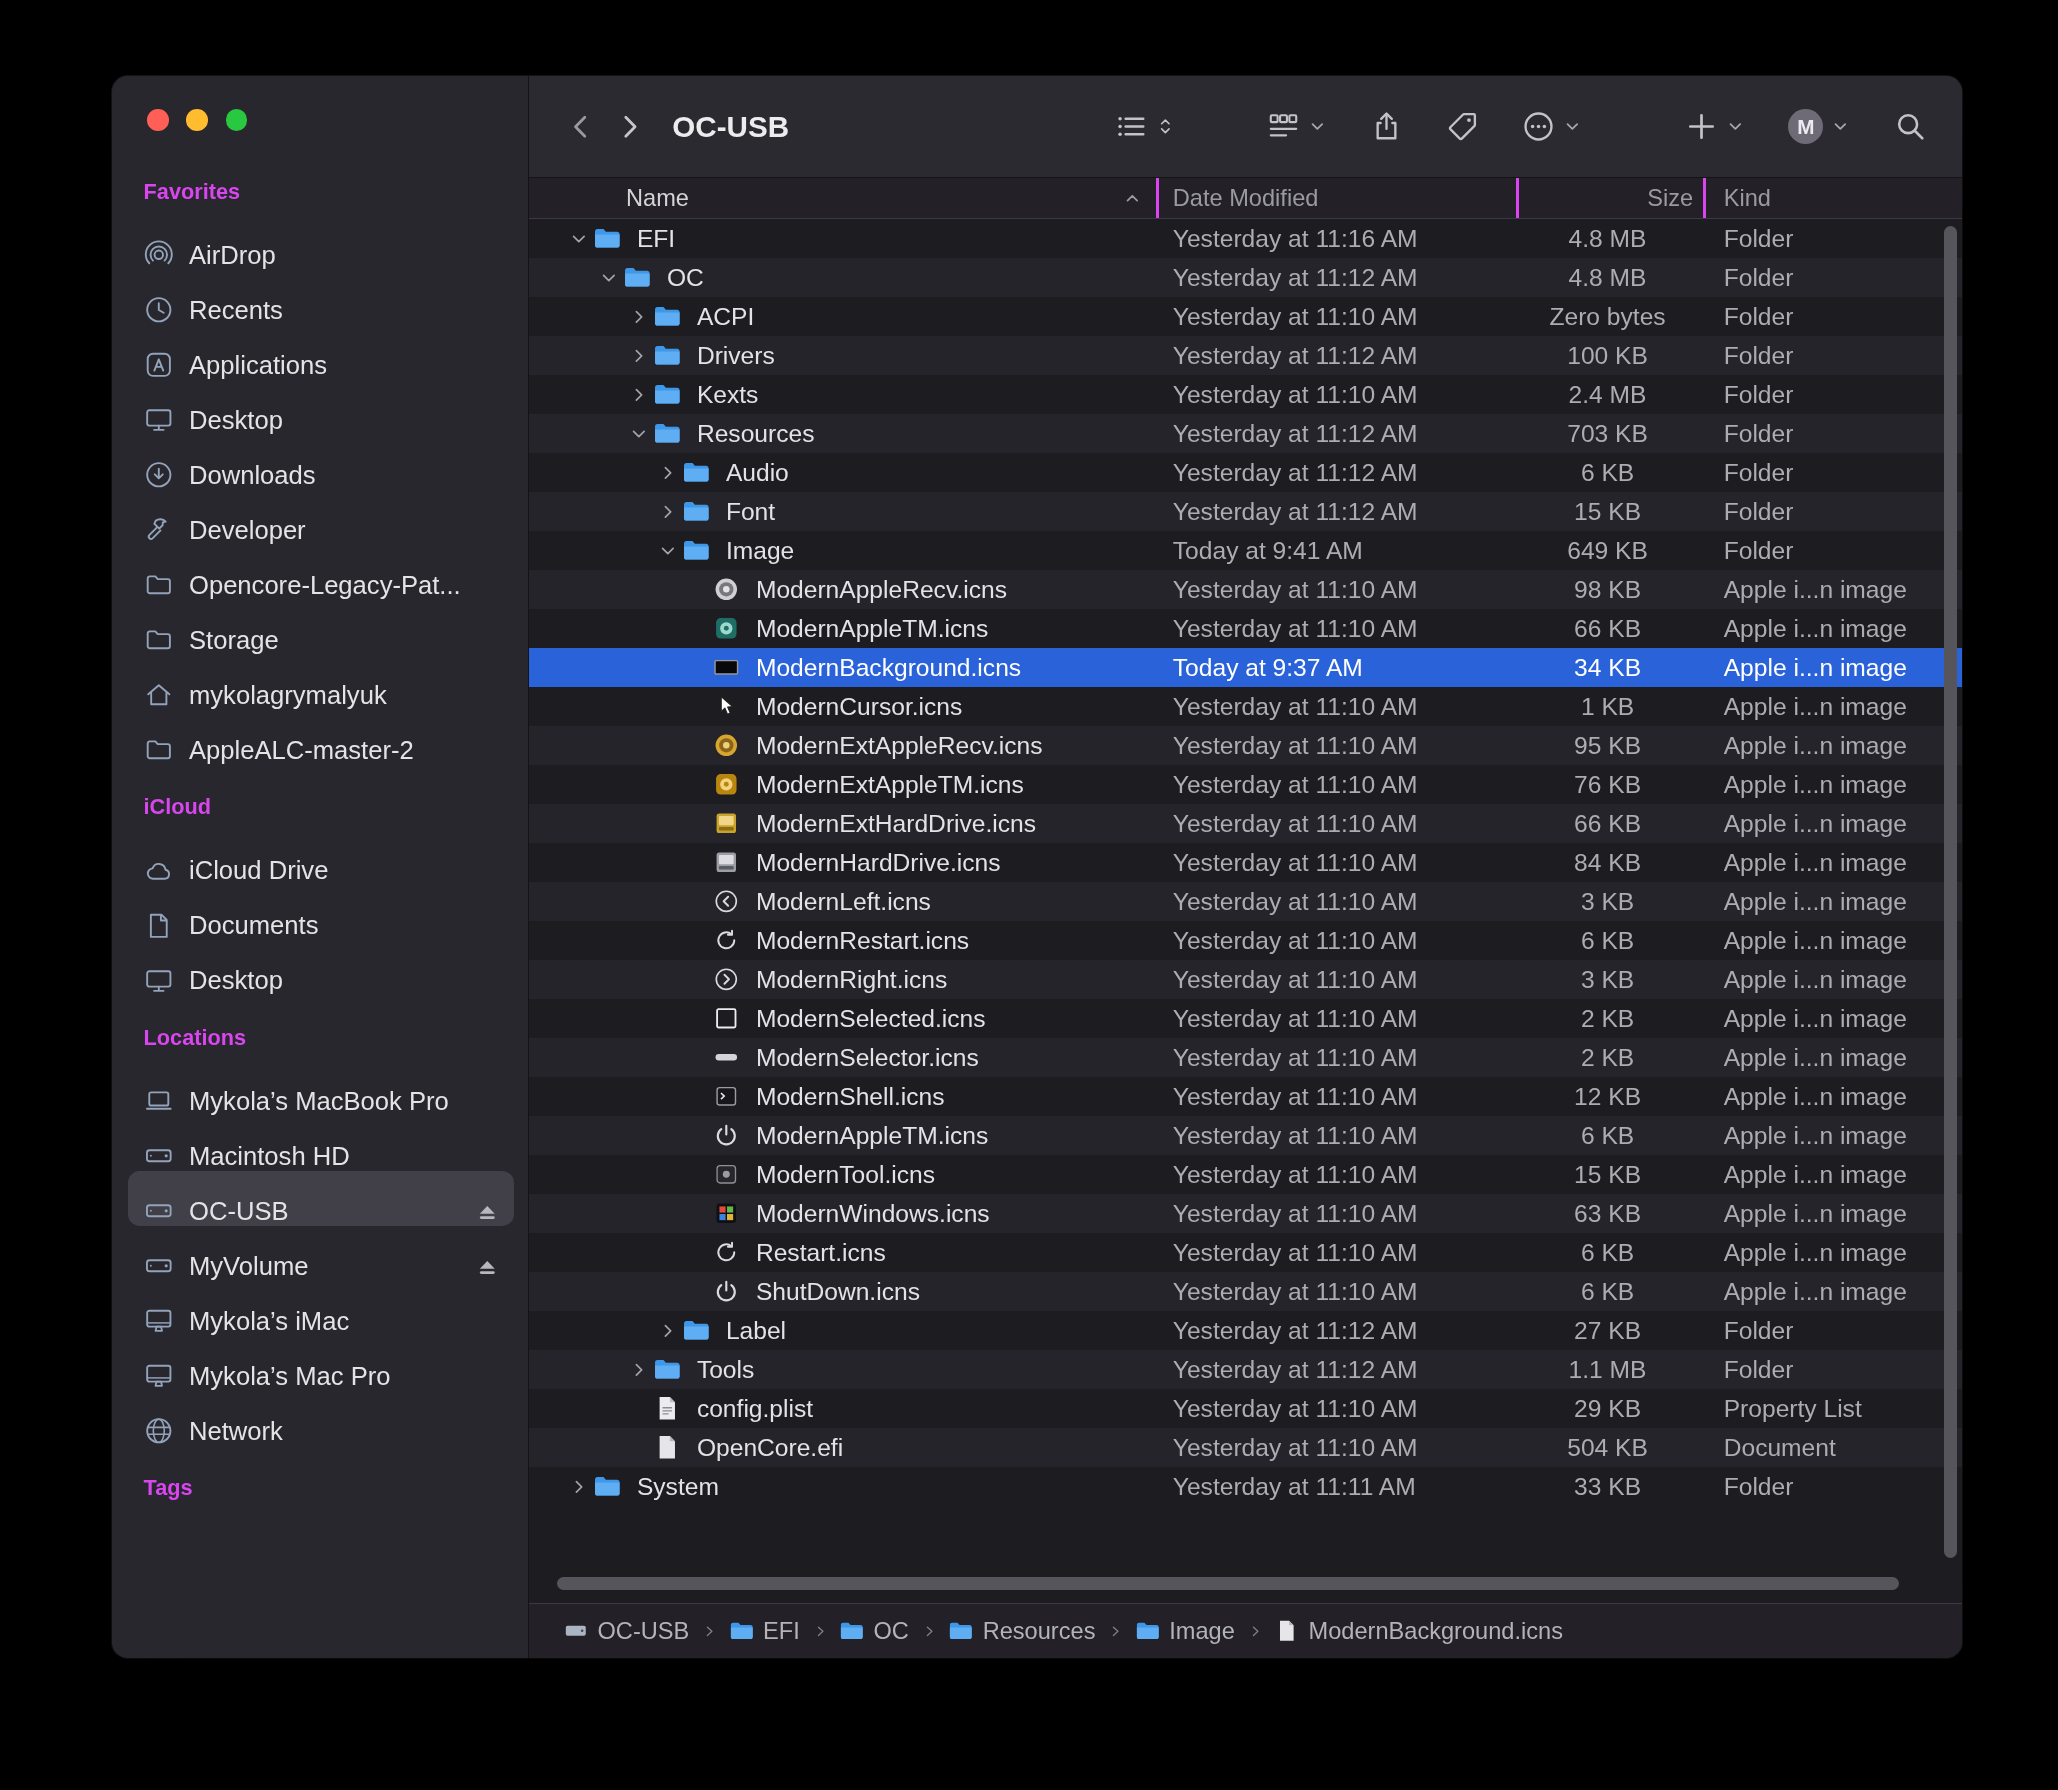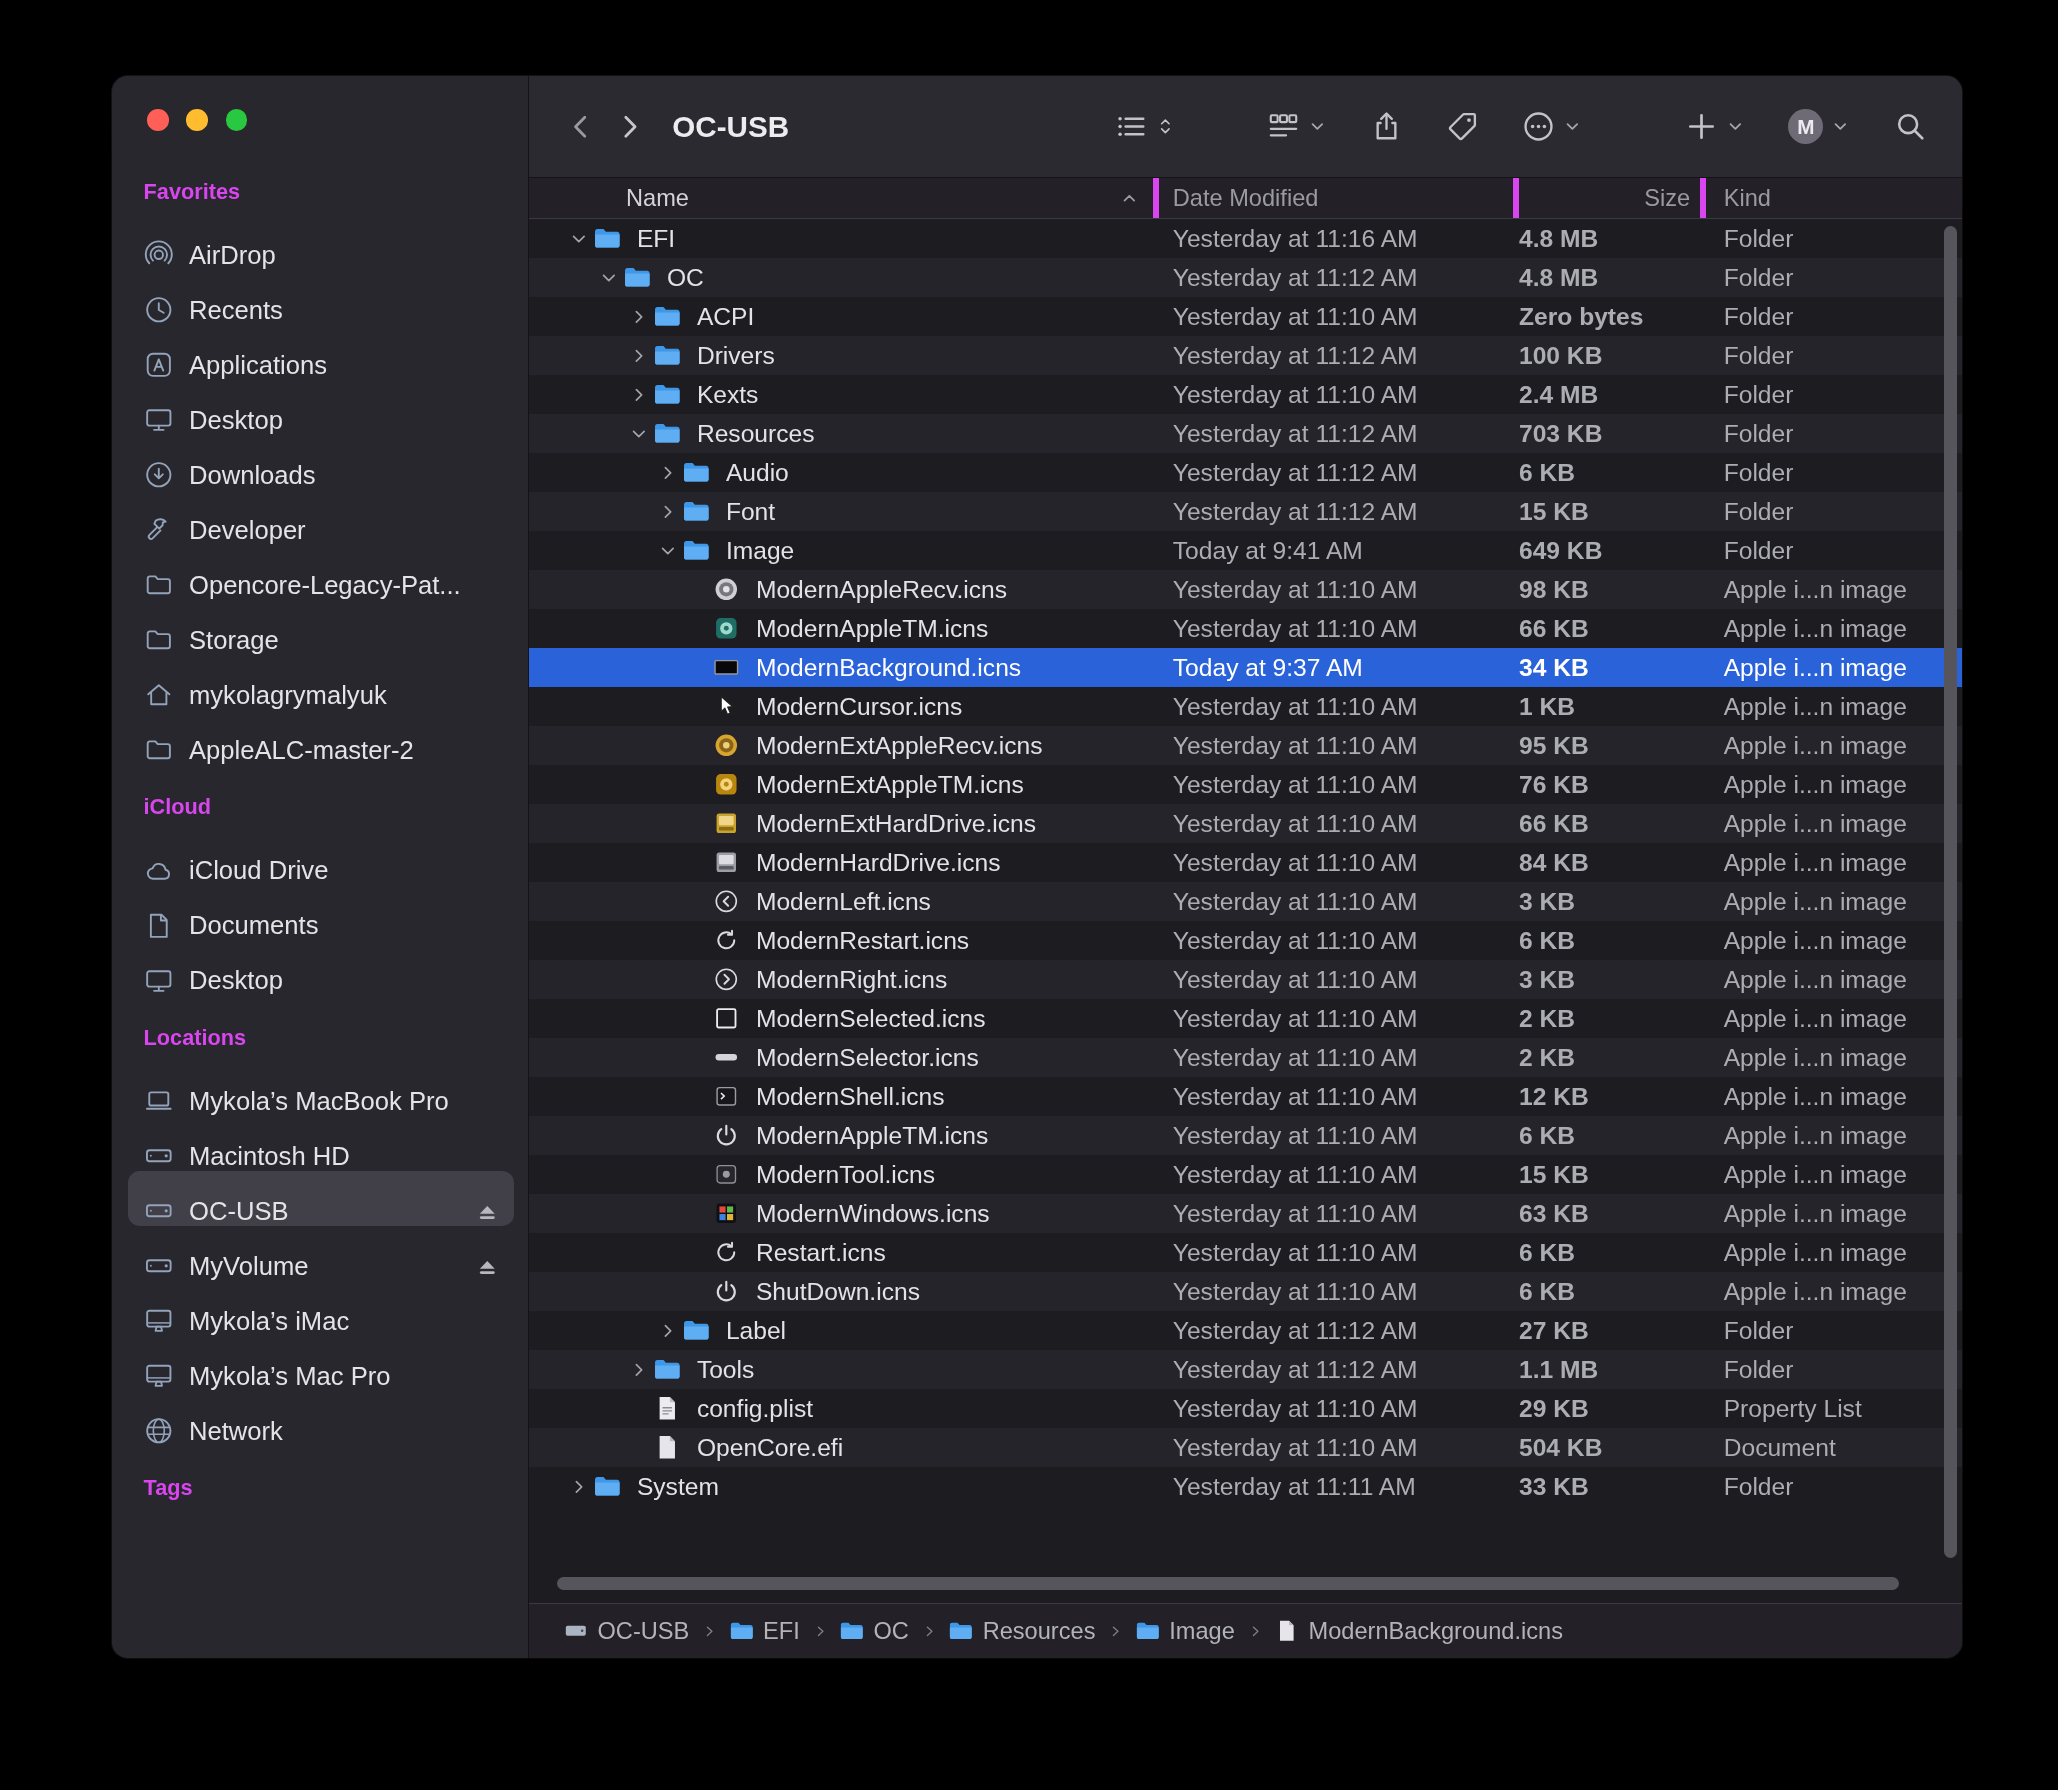--- a/index.html
+++ b/index.html
@@ -33,42 +33,42 @@
   #toolbar-buttons{display:flex;align-items:center;}
   .tb-btn{display:flex;align-items:center;gap:6.9px;margin-left:43px;}
   .tb-btn.view-options{margin-left:0;}
   .tb-btn.group-by{margin-left:91px;}
   .tb-btn.new-item{margin-left:102px;}
   .tb-btn .main-ic svg{width:33px;height:33px;display:block;}
   .tb-btn .trail svg{width:20.7px;height:20.7px;display:block;}
   .m-badge{width:35px;height:35px;border-radius:50%;background:#6e6b76;color:#ececf0;font-size:20.7px;font-weight:700;display:flex;align-items:center;justify-content:center;}
   
   .col-header{height:41px;flex:none;display:flex;align-items:stretch;background:#232127;border-bottom:1px solid #3b3941;font-size:23.6px;color:#9a9aa1;}
-  .hcell{display:flex;align-items:center;border-right:6px solid #d946ef;overflow:hidden;}
+  .hcell{display:flex;align-items:center;border-right:3px solid #d946ef;overflow:hidden;}
   .hcell:last-child{border-right:none;}
   .hcell-0{width:630px;flex:none;padding-left:97px;color:#d4d4d8;}
   .hcell-0 .sort{margin-left:auto;margin-right:13.8px;}
   .sort svg{width:20.7px;height:20.7px;display:block;}
   .hcell-1{width:360px;flex:none;padding-left:13.8px;}
   .hcell-2{width:187px;flex:none;justify-content:flex-end;padding-right:9.9px;}
   .hcell-3{flex:1;padding-left:17.7px;}
   
   .file-list{flex:none;}
   .row{display:flex;align-items:center;height:39px;font-size:24.6px;color:#e3e3e6;}
   .row.alt{background:#26242b;}
   .row.selected{background:#2a63d9;color:#fff;}
   .cell-name{width:630px;flex:none;display:flex;align-items:center;white-space:nowrap;overflow:hidden;}
   .indent{flex:none;display:block;height:1px;}
   .disc{width:29.6px;height:25.6px;flex:none;display:flex;align-items:center;justify-content:center;}
   .disc svg{width:19.7px;height:19.7px;display:block;}
   .ficon{width:31.5px;height:27.6px;flex:none;display:flex;align-items:center;margin-right:11.8px;}
   .ficon svg{width:26.6px;height:26.6px;display:block;}
   .fname{overflow:hidden;text-overflow:ellipsis;}
   .cell-date{width:360px;flex:none;padding-left:13.8px;color:#acacb3;white-space:nowrap;overflow:hidden;}
-  .cell-size{width:187px;flex:none;text-align:left;padding-right:9.9px;color:#acacb3;white-space:nowrap;font-weight:bold;}
+  .cell-size{width:187px;flex:none;text-align:center;padding-right:9.9px;color:#acacb3;white-space:nowrap;}
   .cell-kind{flex:1;padding-left:17.7px;color:#acacb3;white-space:nowrap;overflow:hidden;}
   .row.selected .cell-date,.row.selected .cell-size,.row.selected .cell-kind{color:#fff;}
   
   .vthumb{position:absolute;top:150px;right:4.9px;width:12.8px;height:1332px;border-radius:6.9px;background:#56555c;}
   .hthumb{position:absolute;left:27.6px;top:1501px;width:1342px;height:12.8px;border-radius:6.9px;background:#56555c;}
   
   .pathbar{position:absolute;left:0;right:0;bottom:0;height:55px;background:#232127;border-top:1px solid #3b3941;display:flex;align-items:center;padding:0 35px;font-size:23.6px;color:#b3b3ba;overflow:hidden;}
   .pb-item{display:flex;align-items:center;gap:9.9px;white-space:nowrap;}
   .pb-item .pico{width:23.6px;height:23.6px;flex:none;}
   .pb-item .pico svg{width:100%;height:100%;display:block;}

